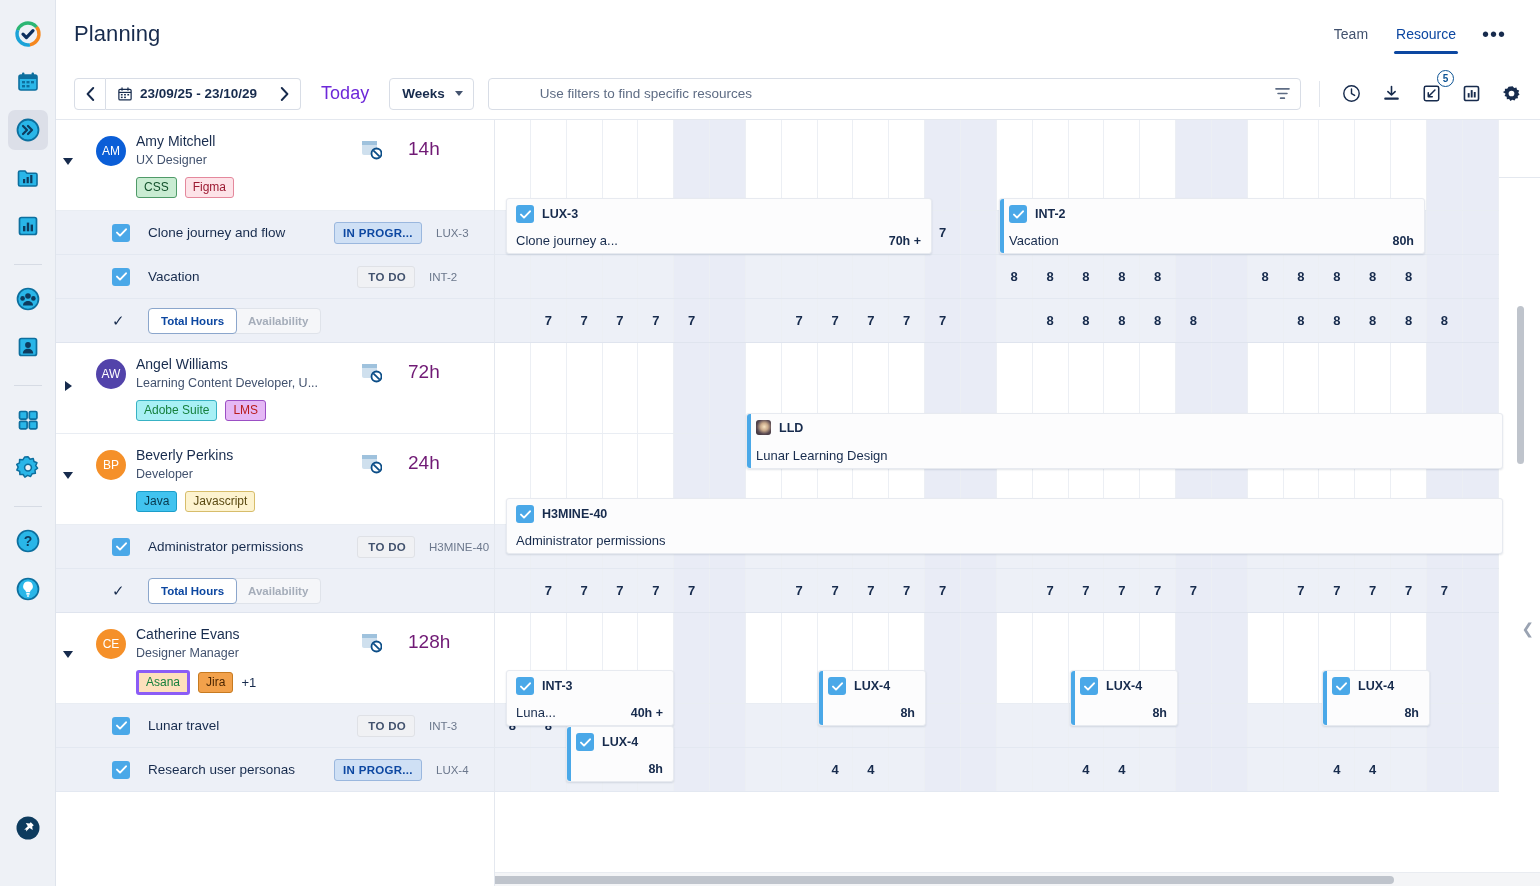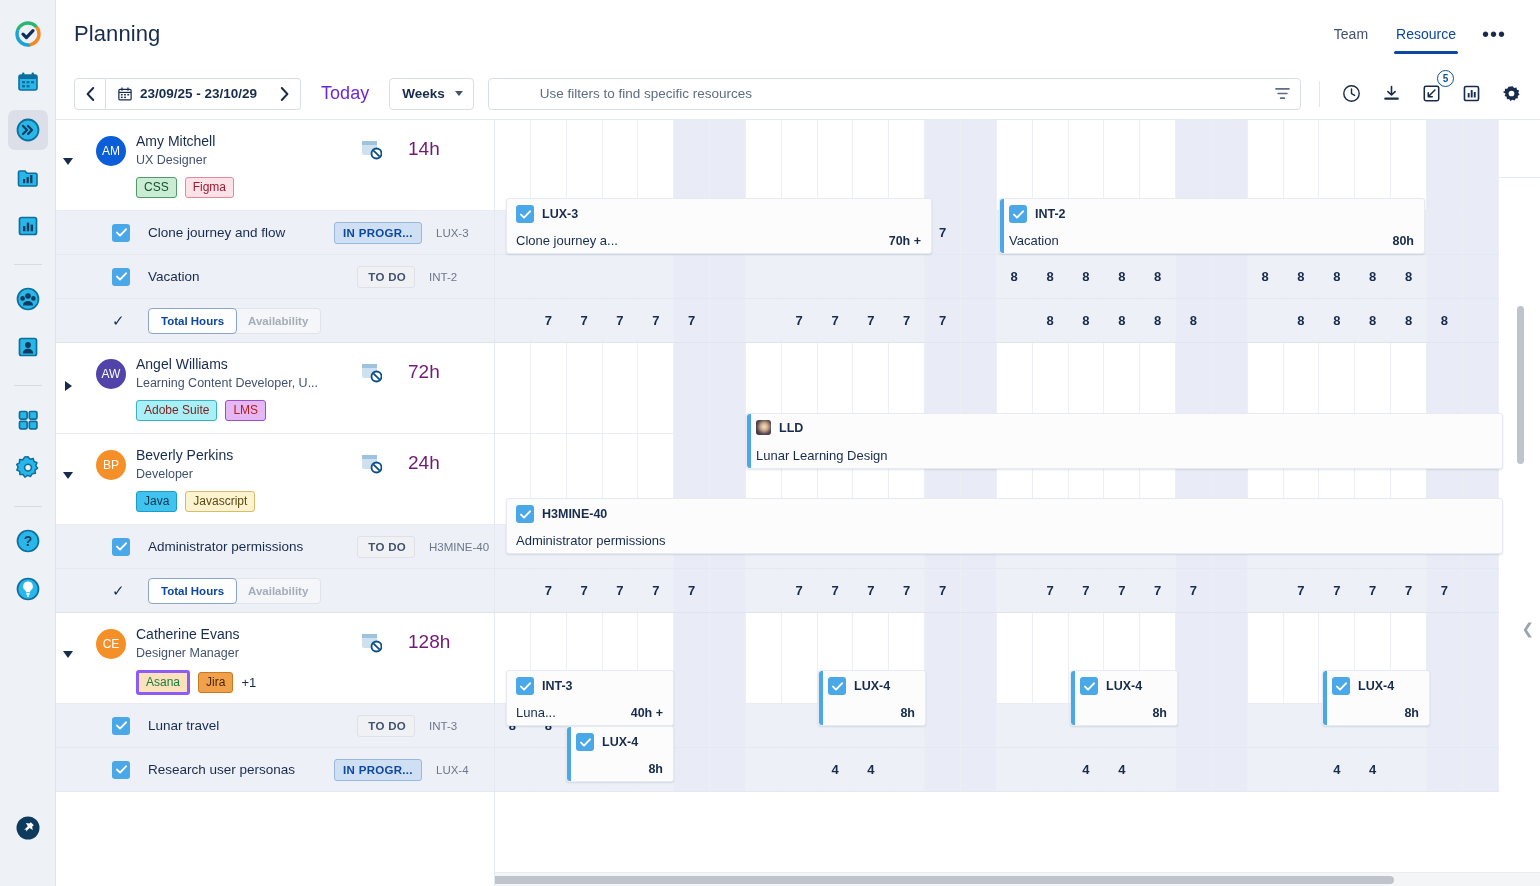--- a/index.html
+++ b/index.html
@@ -459,21 +459,21 @@
               </div>
               <div class="urow" style="height: 91px;">
                 <div class="tri-wrap">
                   <div class="tri "></div>
                 </div>
                 <div class="avatar" style="background:#5243aa">AW</div>
                 <div class="uinfo">
                   <div class="uname">Angel Williams</div>
                   <div class="urole">Learning Content Developer, U...</div>
                   <div class="tags">
-                    <span class="tag" style="background:#a8f0f5;color:#7f1d1d;border:1px solid #38b2c4">Adobe Suite</span>
+                    <span class="tag" style="background:#a8f0f5;color:#15803d;border:1px solid #38b2c4">Adobe Suite</span>
                     <span class="tag" style="background:#e5b8f5;color:#b91c1c;border:1px solid #9b4fc4">LMS</span>
                   </div>
                 </div>
                 <div class="u-right">
                   <span class="cal-ic"><svg width="22" height="22" viewBox="0 0 22 22">
                       <rect x="2" y="3" width="15" height="14" rx="2" fill="#cfe0ee"></rect>
                       <rect x="2" y="3" width="15" height="4" fill="#9fc2dd"></rect>
                       <circle cx="16.5" cy="15.5" r="5" fill="#fff" stroke="#0b4d87" stroke-width="1.8"></circle>
                       <path d="M13.3 12.3l6.4 6.4" stroke="#0b4d87" stroke-width="1.8"></path>
                     </svg></span>

